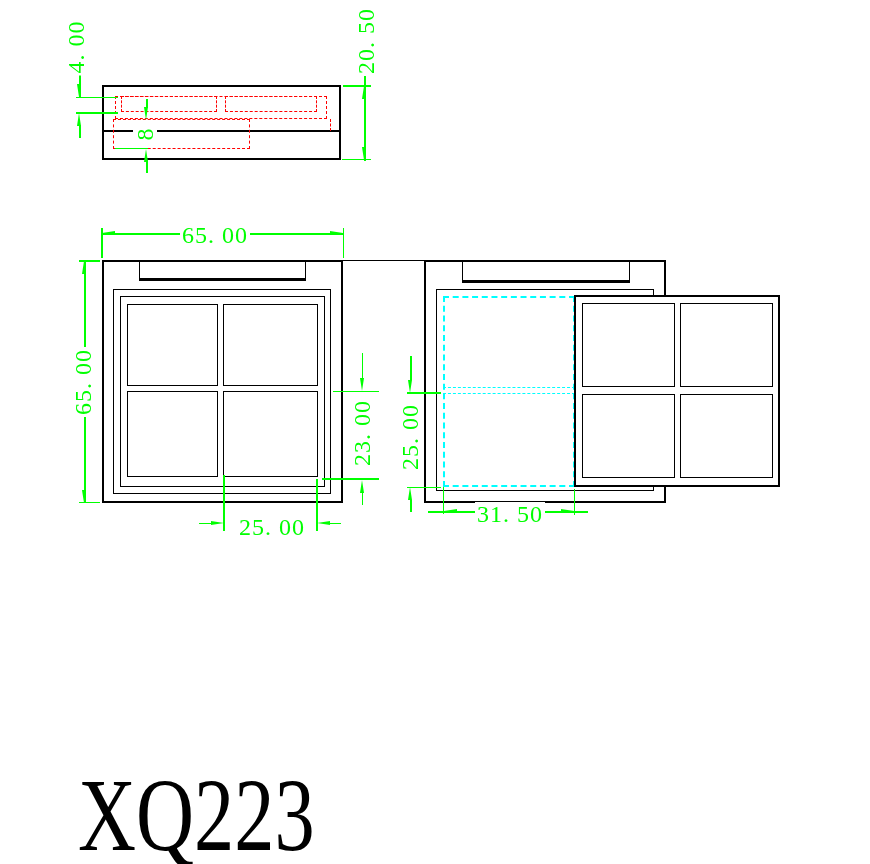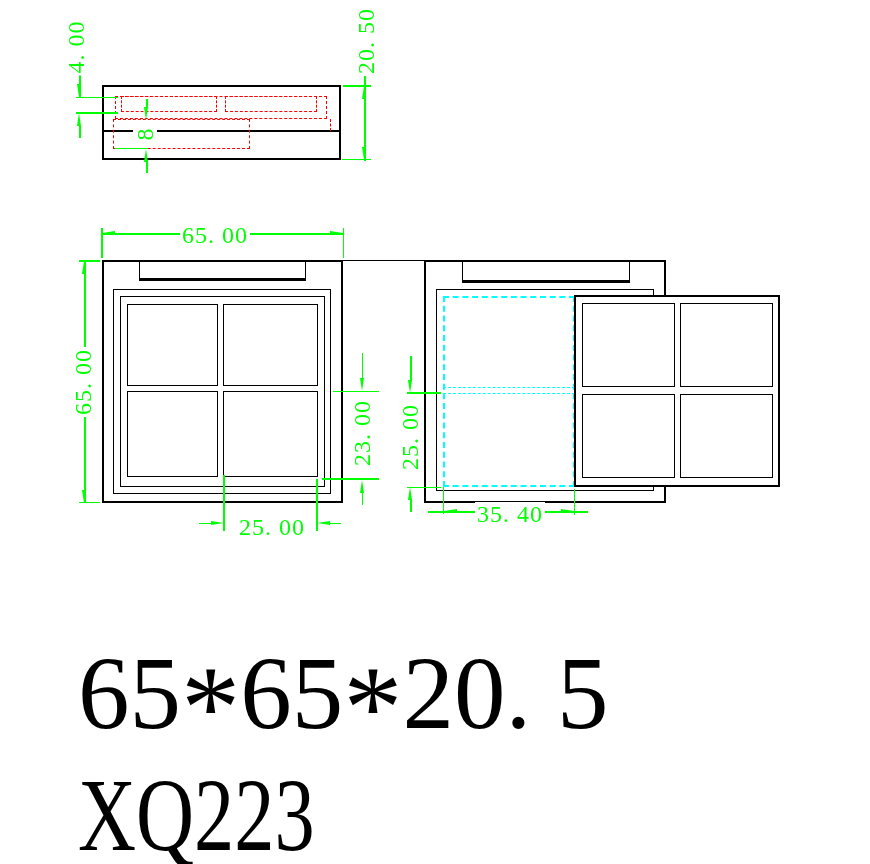--- a/index.html
+++ b/index.html
@@ -134,29 +134,26 @@
     <div class="aD" style="left:407.9px;top:380.3px;"></div>
     <div class="aU" style="left:407.9px;top:487.3px;"></div>
     <div class="gl" style="left:410px;top:499.5px;width:1.5px;height:12px;"></div>
     <div class="dt rot" style="left:410px;top:437px;">25. 00</div>
 
     <div class="gl" style="left:442.5px;top:487px;width:1.5px;height:27px;"></div>
     <div class="gl" style="left:573.5px;top:489px;width:1.5px;height:26px;"></div>
     <div class="gl" style="left:428px;top:511px;width:160px;height:1.5px;"></div>
     <div class="aL" style="left:444px;top:508.9px;"></div>
     <div class="aR" style="left:561px;top:508.9px;"></div>
-    <div class="dt" style="left:510px;top:514px;">35. 40</div>
+    <div class="dt" style="left:510px;top:514px;">31. 50</div>
 
     <div style="position:absolute;left:574px;top:294.5px;width:206px;height:192px;background:var(--paper);border:2px solid var(--line);box-sizing:border-box;"></div>
     <div class="bx" style="left:581.5px;top:302.5px;width:93px;height:84.5px;"></div>
     <div class="bx" style="left:680px;top:302.5px;width:93px;height:84.5px;"></div>
     <div class="bx" style="left:581.5px;top:393.5px;width:93px;height:84px;"></div>
     <div class="bx" style="left:680px;top:393.5px;width:93px;height:84px;"></div>
   </div>
 
   <div class="vw">
-    <div class="title" style="left:78px;top:629px;">
-      <span>65</span><span class="ast">*</span><span>65</span><span class="ast">*</span><span>20. 5</span>
-    </div>
     <div class="title narrow" style="left:78px;top:764px;">XQ223</div>
   </div>
 
 </div>
 
 </body></html>

